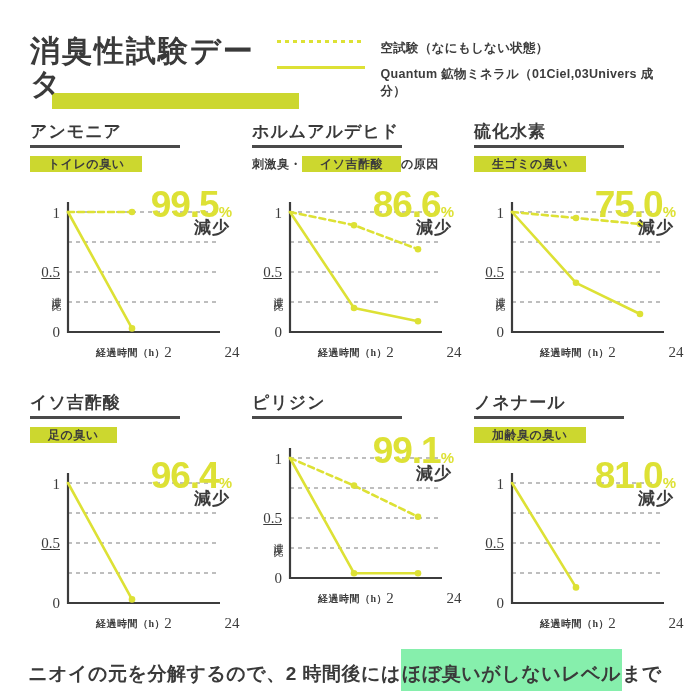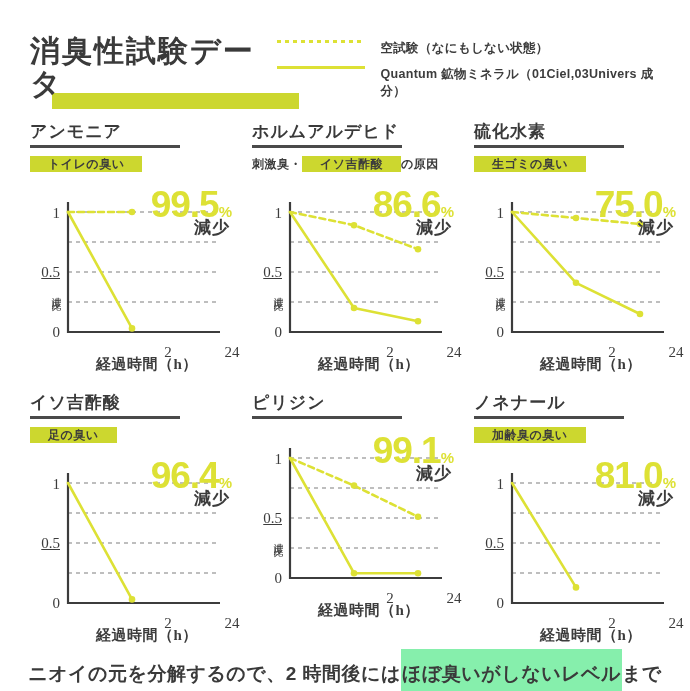--- a/index.html
+++ b/index.html
@@ -43,21 +43,21 @@
   .ytick{
     position:absolute;left:0;width:30px;text-align:right;
     font-family:"Liberation Serif","DejaVu Serif",serif;font-size:15px;color:#3c3c3c;line-height:1;
   }
   .y1{top:12px;} .y05{top:71px;text-decoration:underline;} .y0{top:131px;}
   .ylab{
     position:absolute;left:19px;top:95px;writing-mode:vertical-rl;
     font-family:"Liberation Serif","DejaVu Serif",serif;font-size:10px;letter-spacing:2px;color:#3c3c3c;
   }
   .xrow{position:relative;height:20px;margin-top:3px;font-family:"Liberation Serif","DejaVu Serif",serif;}
-  .xlabel{position:absolute;left:30px;top:12px;font-size:15px;font-weight:700;letter-spacing:0.5px;color:#3c3c3c;text-align:right;}
+  .xlabel{position:absolute;left:30px;top:3px;font-size:10px;font-weight:700;letter-spacing:0.5px;color:#3c3c3c;text-align:right;}
   .xtick{position:absolute;top:0;font-size:15px;color:#3c3c3c;text-align:center;line-height:1.2;}
   .x2{left:92px;width:20px;} .x24{left:152px;width:28px;}
   .pct{position:absolute;top:-8px;right:4px;text-align:right;line-height:1;z-index:2;}
   .pct-num{font-size:37px;font-weight:800;color:#dde135;letter-spacing:-1px;}
   .pct-unit{font-size:15px;font-weight:800;color:#dde135;}
   .pct-word{display:block;font-size:17px;font-weight:800;color:#3c3c3c;margin-top:-4px;padding-right:2px;letter-spacing:1px;}
   
   .footer{padding:26px 24px 0 24px;}
   .conclusion{margin:0;text-align:center;font-size:19px;font-weight:800;letter-spacing:0.5px;color:#3a3a3a;line-height:1.45;}
   .conclusion .hl{background:#86efac;padding:14px 1px;}

